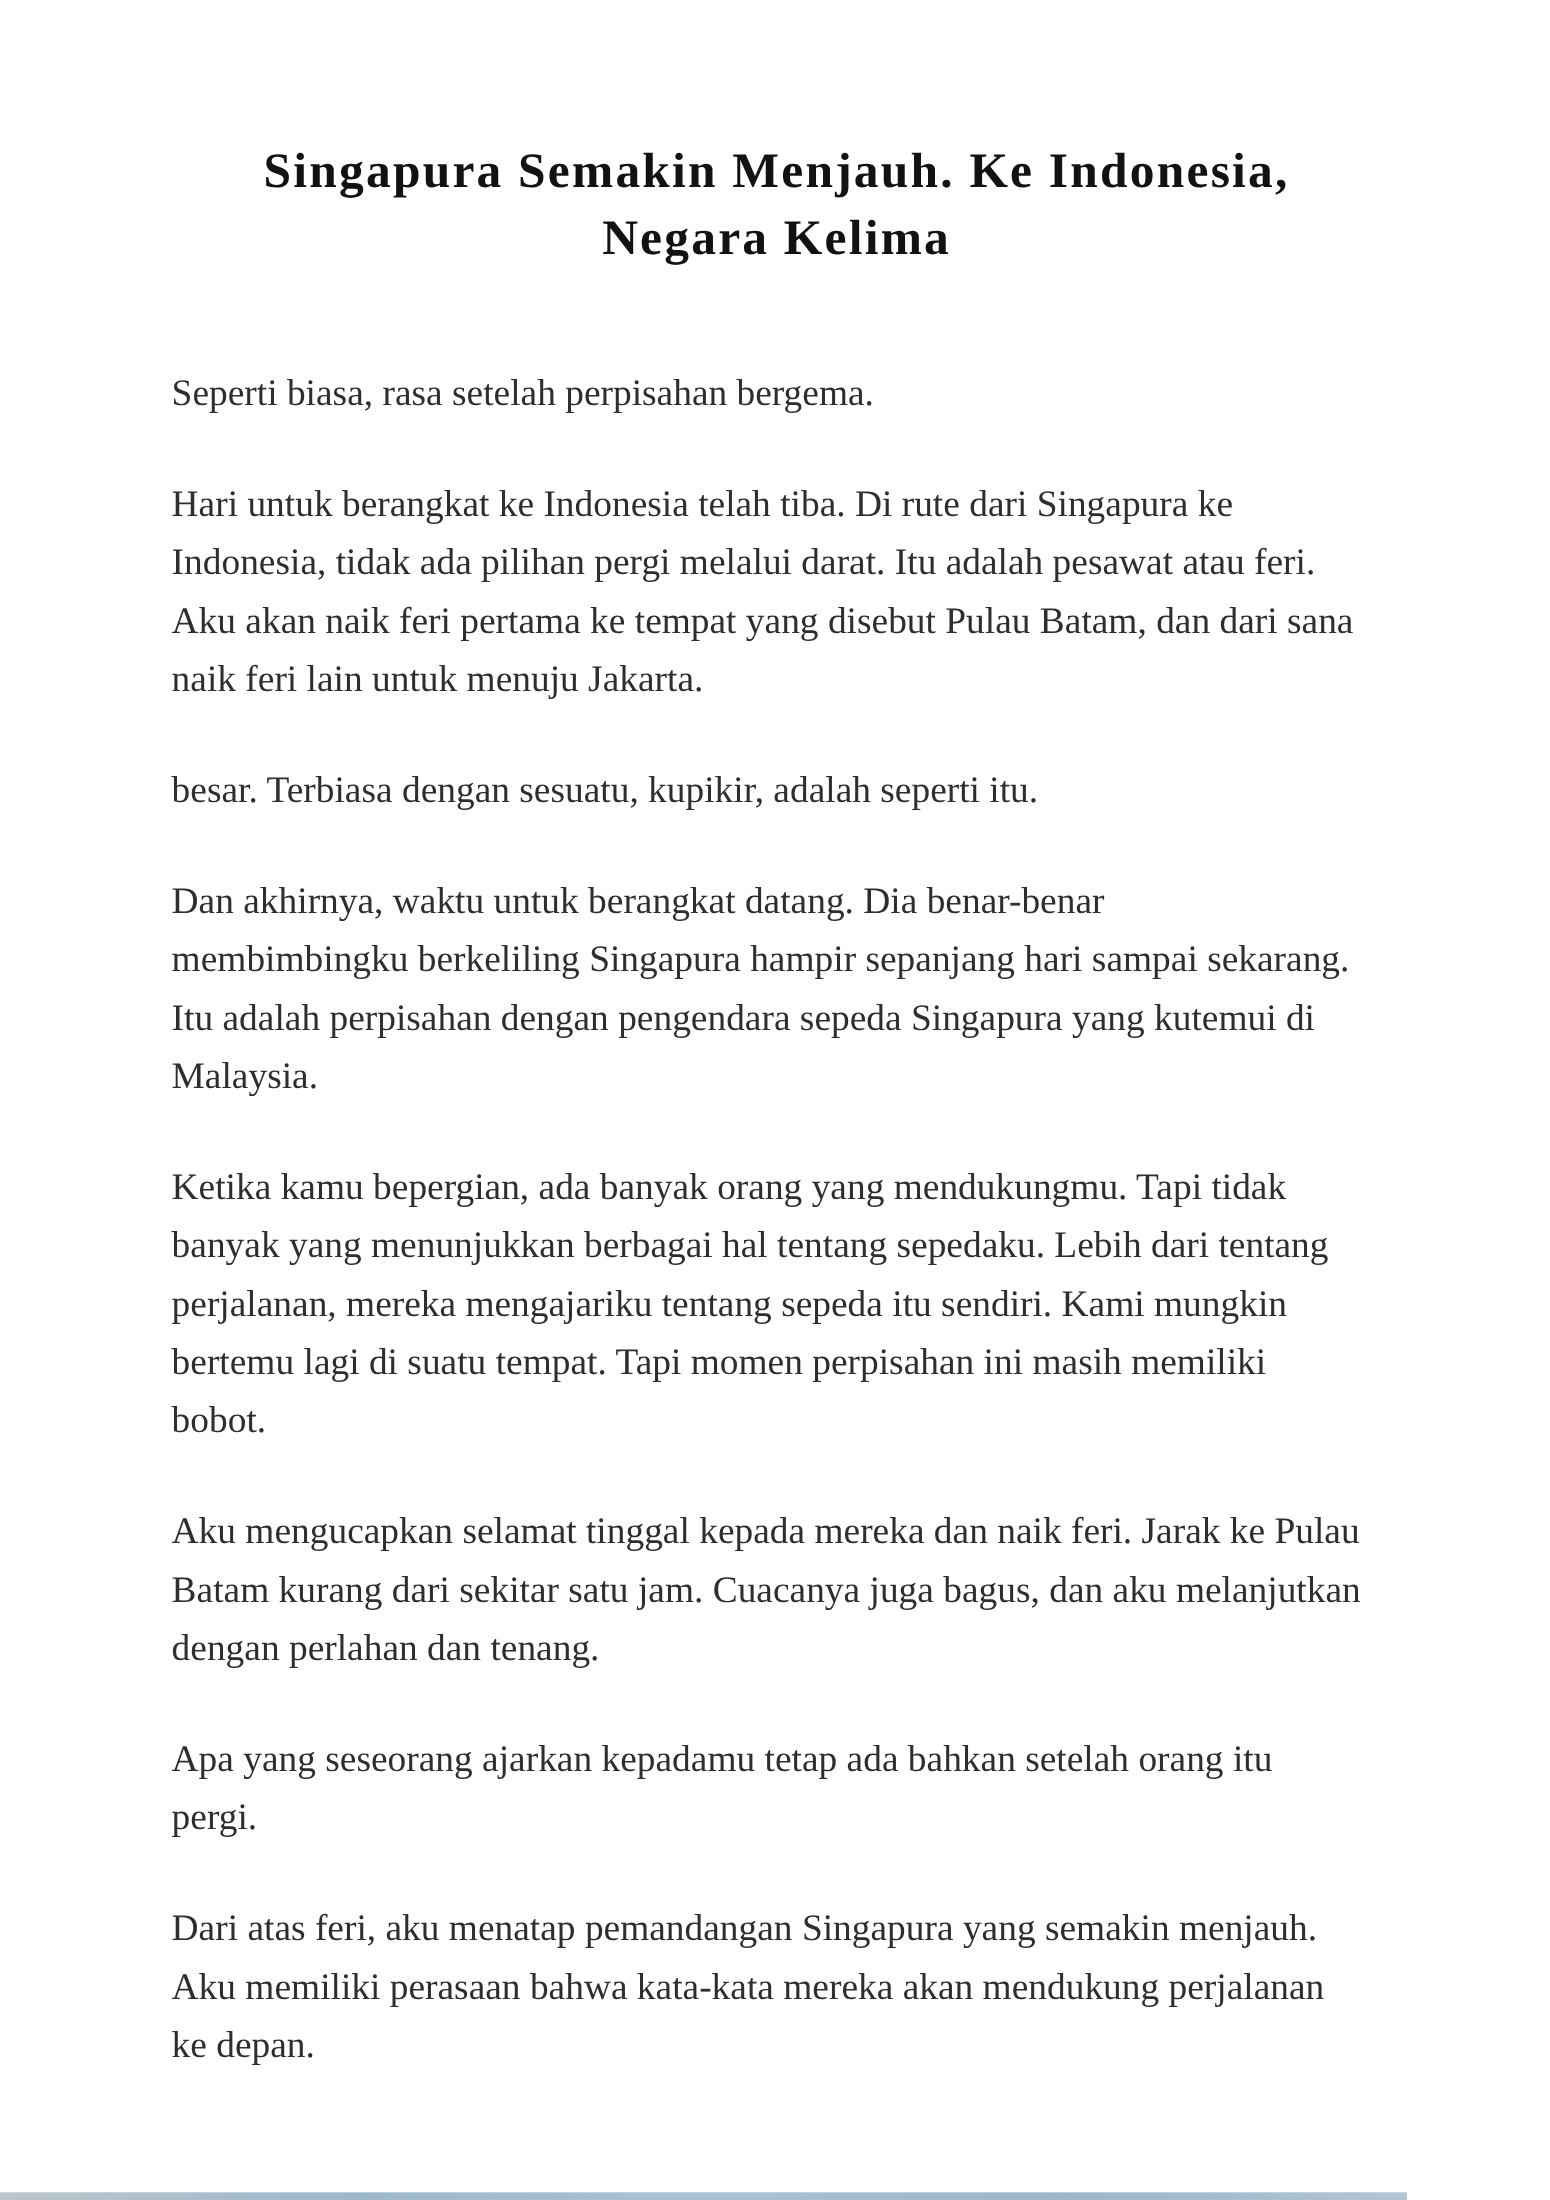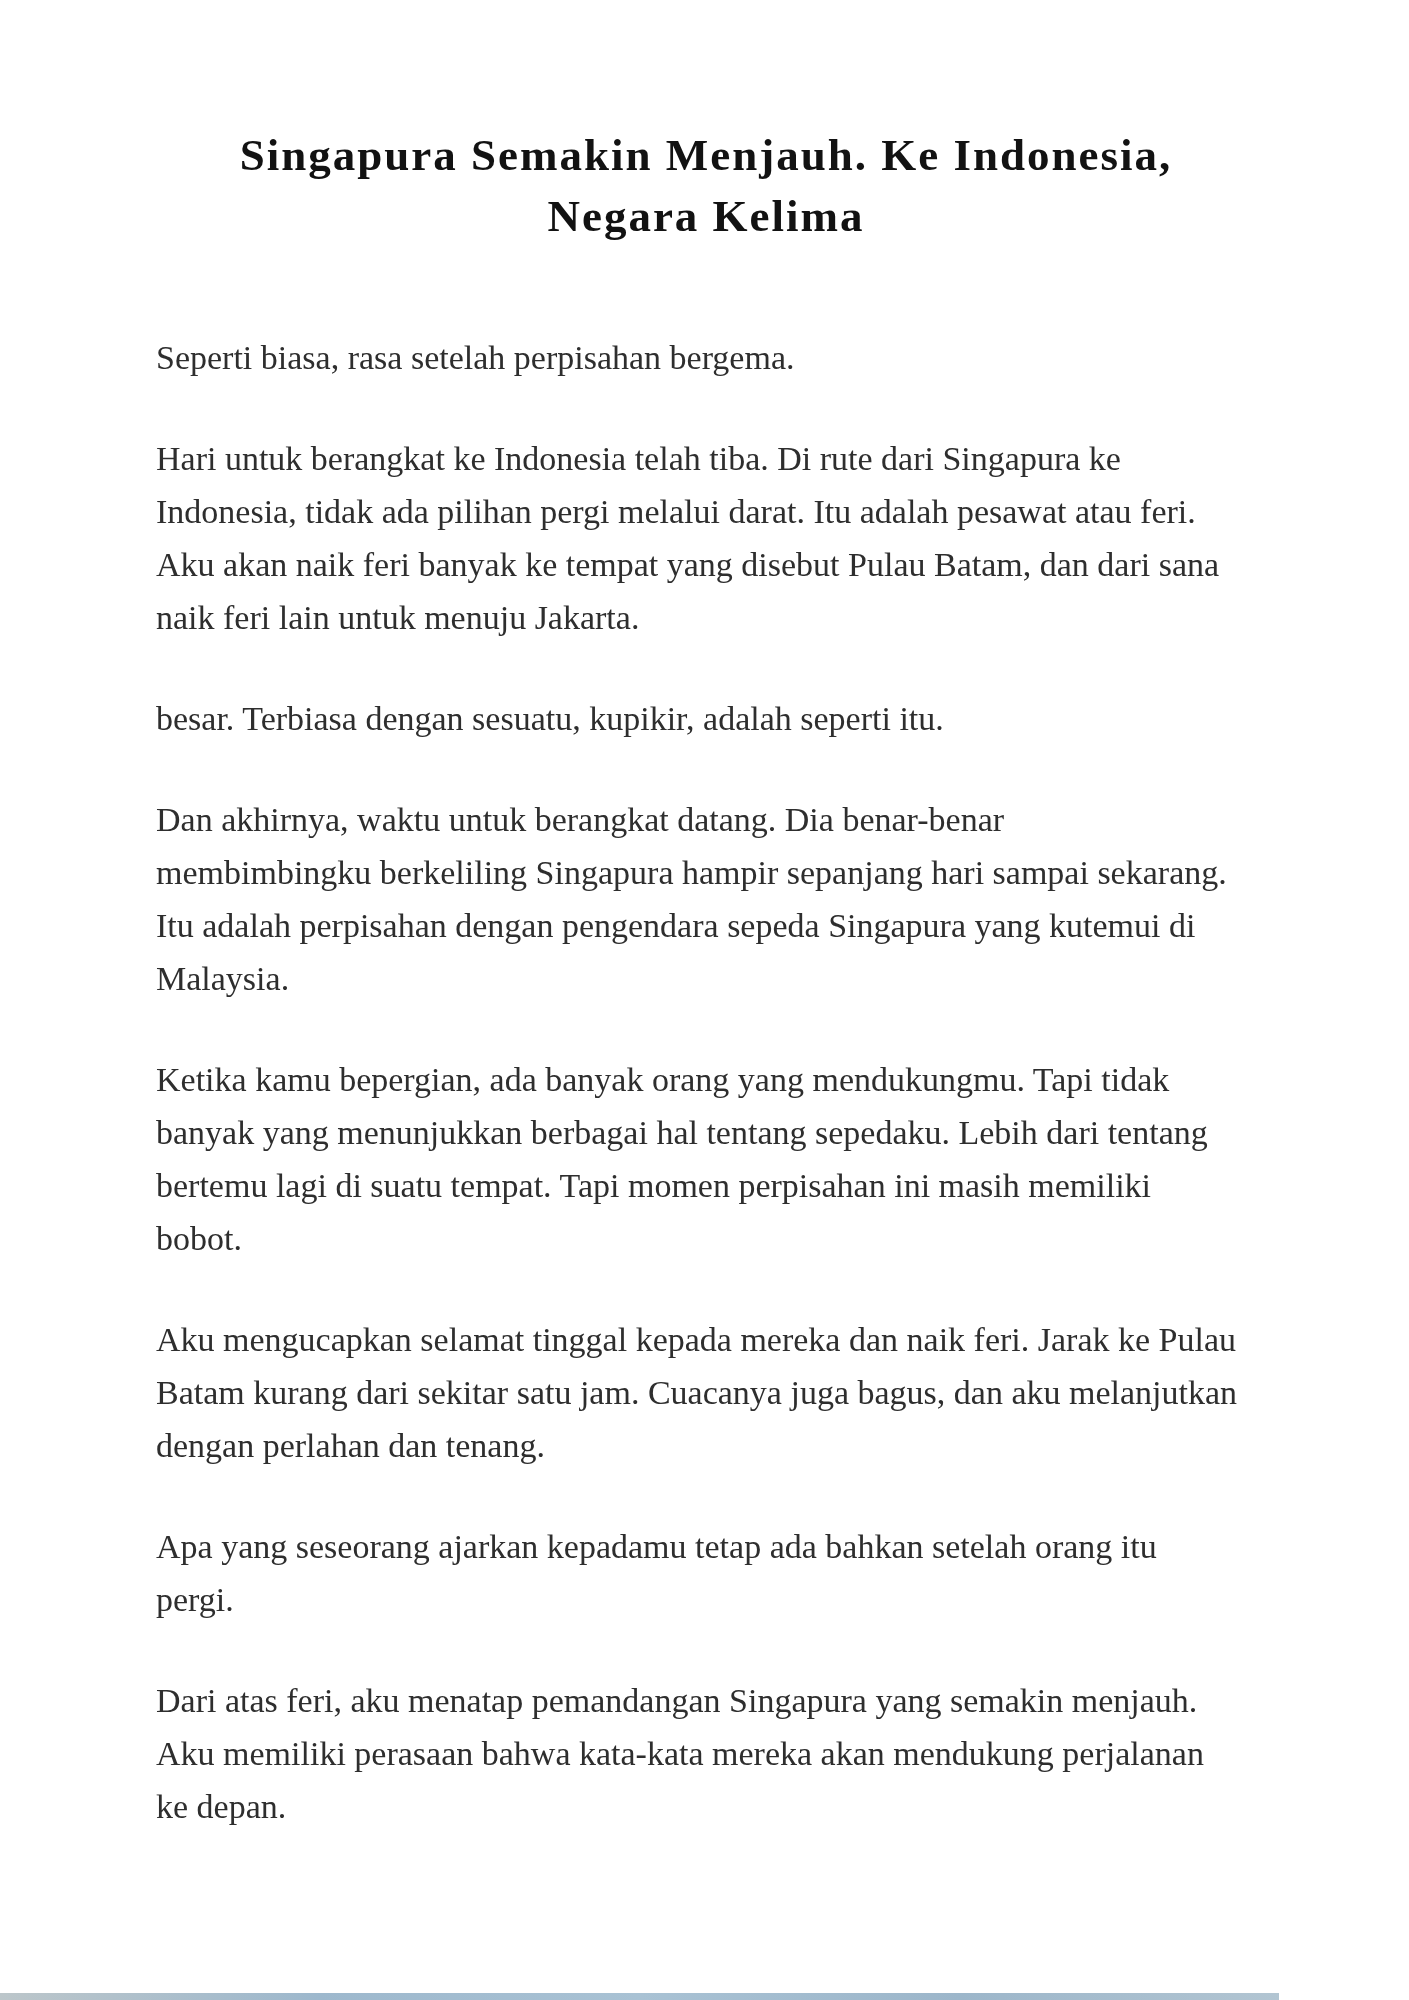--- a/index.html
+++ b/index.html
@@ -65,38 +65,39 @@
       <span class="title-line">Negara Kelima</span>
     </h1>
 
     <div class="para">
       <span class="text-line">Seperti biasa, rasa setelah perpisahan bergema.</span>
     </div>
 
     <div class="para">
       <span class="text-line">Hari untuk berangkat ke Indonesia telah tiba. Di rute dari Singapura ke</span>
       <span class="text-line">Indonesia, tidak ada pilihan pergi melalui darat. Itu adalah pesawat atau feri.</span>
-      <span class="text-line">Aku akan naik feri banyak ke tempat yang disebut Pulau Batam, dan dari sana</span>
+      <span class="text-line">Aku akan naik feri pertama ke tempat yang disebut Pulau Batam, dan dari sana</span>
       <span class="text-line">naik feri lain untuk menuju Jakarta.</span>
     </div>
 
     <div class="para">
       <span class="text-line">besar. Terbiasa dengan sesuatu, kupikir, adalah seperti itu.</span>
     </div>
 
     <div class="para">
       <span class="text-line">Dan akhirnya, waktu untuk berangkat datang. Dia benar-benar</span>
       <span class="text-line">membimbingku berkeliling Singapura hampir sepanjang hari sampai sekarang.</span>
       <span class="text-line">Itu adalah perpisahan dengan pengendara sepeda Singapura yang kutemui di</span>
       <span class="text-line">Malaysia.</span>
     </div>
 
     <div class="para">
       <span class="text-line">Ketika kamu bepergian, ada banyak orang yang mendukungmu. Tapi tidak</span>
       <span class="text-line">banyak yang menunjukkan berbagai hal tentang sepedaku. Lebih dari tentang</span>
+      <span class="text-line">perjalanan, mereka mengajariku tentang sepeda itu sendiri. Kami mungkin</span>
       <span class="text-line">bertemu lagi di suatu tempat. Tapi momen perpisahan ini masih memiliki</span>
       <span class="text-line">bobot.</span>
     </div>
 
     <div class="para">
       <span class="text-line">Aku mengucapkan selamat tinggal kepada mereka dan naik feri. Jarak ke Pulau</span>
       <span class="text-line">Batam kurang dari sekitar satu jam. Cuacanya juga bagus, dan aku melanjutkan</span>
       <span class="text-line">dengan perlahan dan tenang.</span>
     </div>
 

